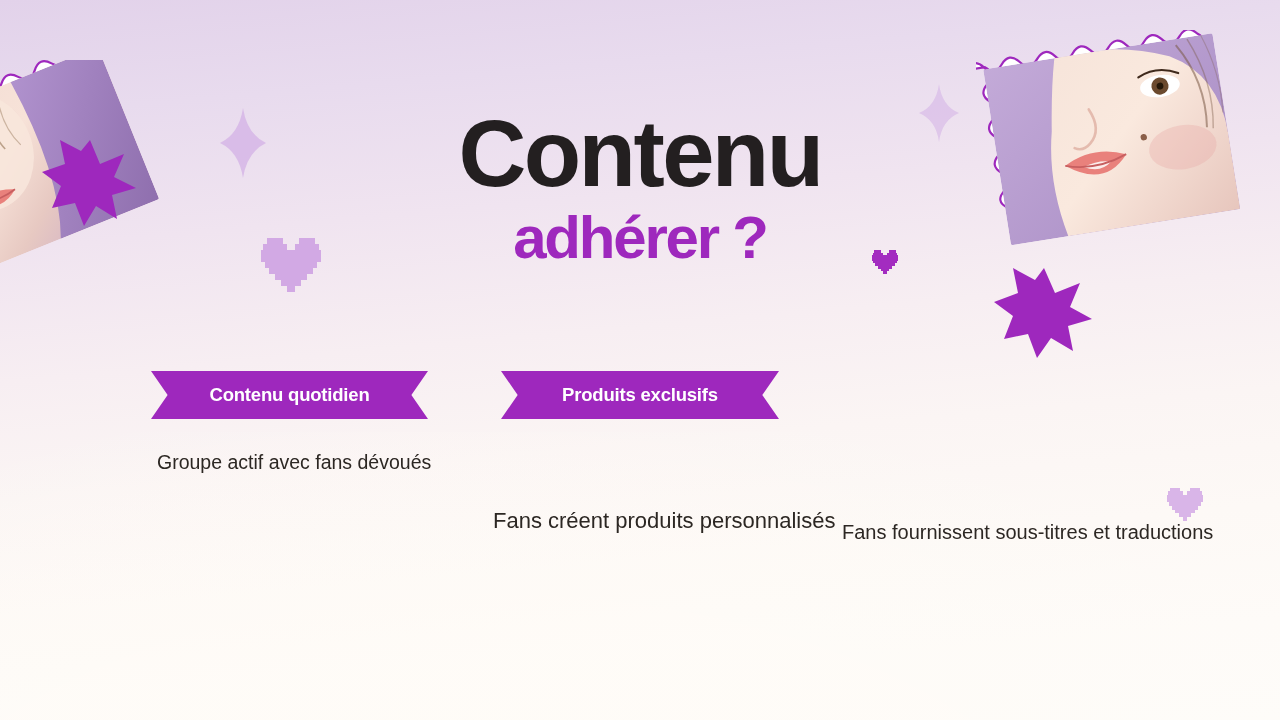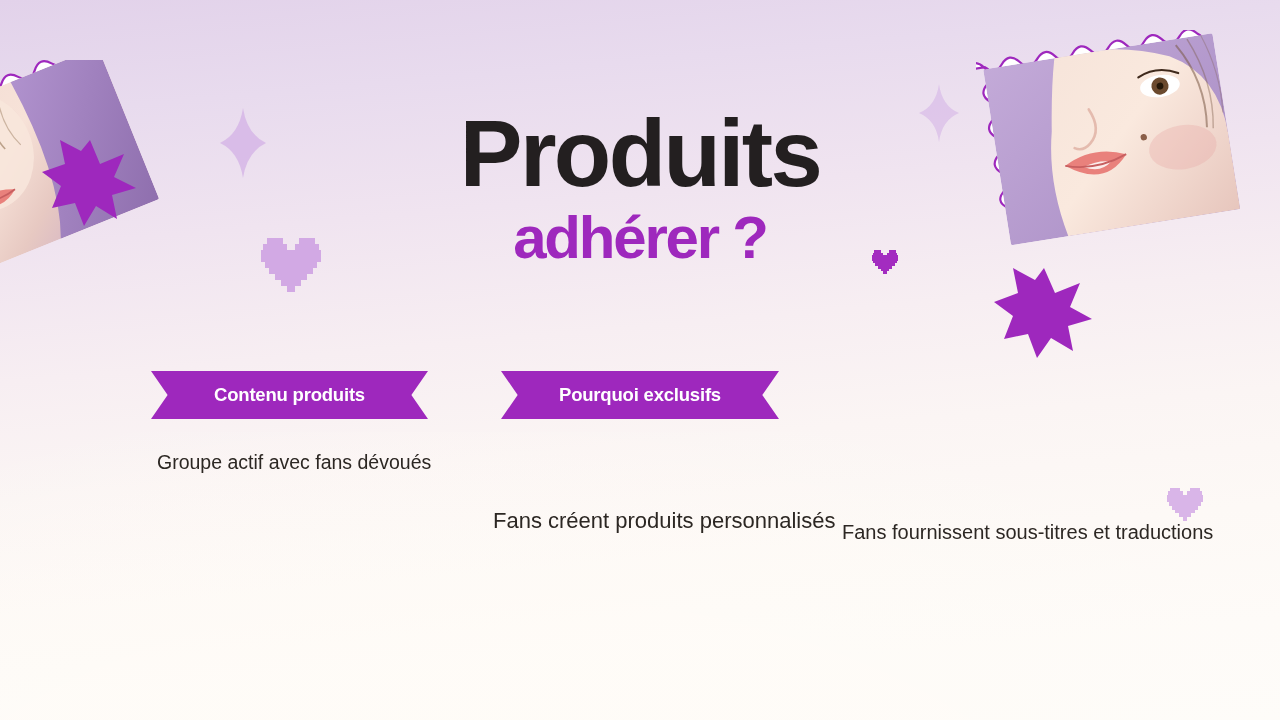--- a/index.html
+++ b/index.html
@@ -319,28 +319,28 @@
         <rect x="5" y="15" width="26" height="3"></rect>
         <rect x="7" y="18" width="22" height="3"></rect>
         <rect x="10" y="21" width="16" height="3"></rect>
         <rect x="13" y="24" width="10" height="3"></rect>
         <rect x="16" y="27" width="4" height="3"></rect>
       </g>
     </svg>
   </div>
 
   <div class="title-block">
-    <div class="title-line1">Produits</div>
+    <div class="title-line1">Contenu</div>
     <div class="title-line2">adhérer ?</div>
   </div>
 
   <div class="ribbon" id="ribbon-0">
-    <span class="ribbon-label">Contenu produits</span>
+    <span class="ribbon-label">Contenu quotidien</span>
   </div>
   <div class="ribbon" id="ribbon-1">
-    <span class="ribbon-label">Pourquoi exclusifs</span>
+    <span class="ribbon-label">Produits exclusifs</span>
   </div>
 
   <div class="caption" id="caption-0">Groupe actif avec fans dévoués</div>
   <div class="caption" id="caption-1">Fans créent produits personnalisés</div>
   <div class="caption" id="caption-2">Fans fournissent sous-titres et traductions</div>
 
 </div>
 
 </body></html>

